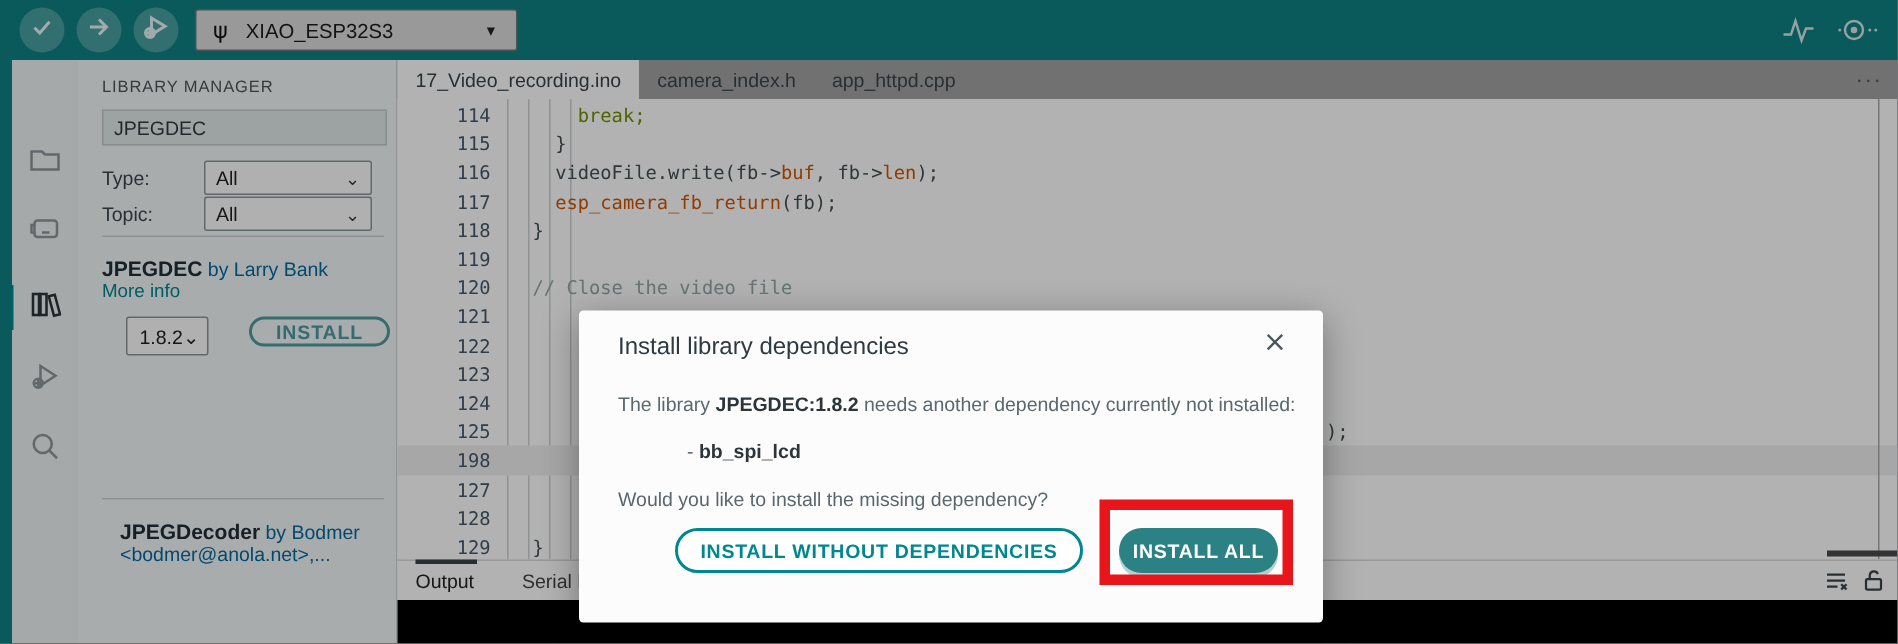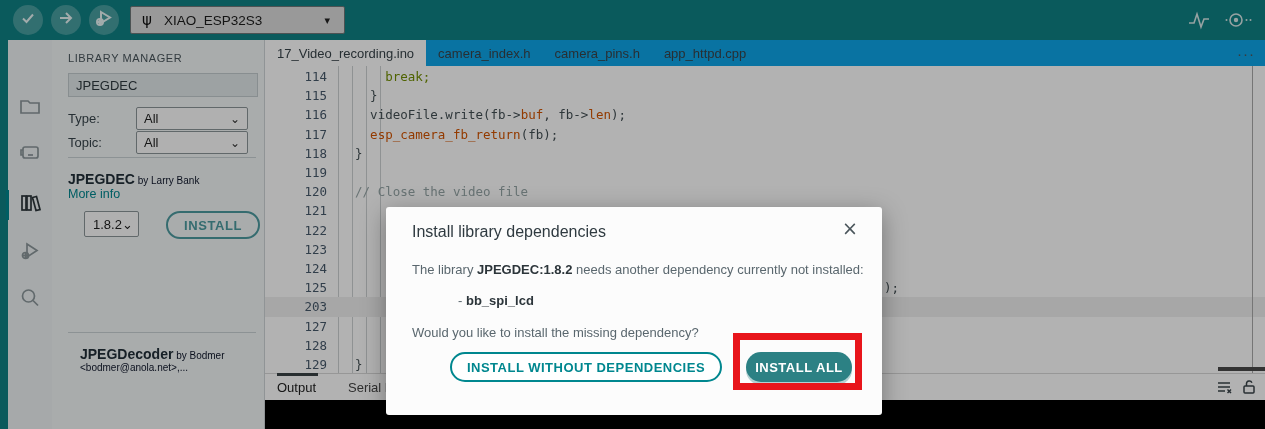--- a/index.html
+++ b/index.html
@@ -35,33 +35,33 @@
   .search-box { position:absolute; left:16px; top:33px; width:190px; height:24px; background:#e1e8ea;
            border:1px solid #c3cccf; font-size:13px; color:#2f3a3f; padding:0 7px;
            font-family:"Liberation Sans",sans-serif; }
   .filter-row { position:absolute; left:16px; font-size:13px; color:#39464c; }
   .select { position:absolute; left:68px; top:-4px; width:112px; height:23px; background:#fdfdfd;
             border:1px solid #8c9699; border-radius:2px; font-size:13px; color:#222;
             display:flex; align-items:center; padding-left:7px; }
   .select .chev { position:absolute; right:7px; font-family:"DejaVu Sans",sans-serif; font-size:12px; color:#333; }
   .divider { position:absolute; left:16px; right:8px; height:1px; background:#c9d2d4; }
   .lib-name { font-size:14px; font-weight:bold; color:#212f38; }
-  .lib-by { font-size:10px; font-weight:normal; color:#0f172a; }
+  .lib-by { font-size:13px; font-weight:normal; color:#0369a1; }
   .lib-desc { font-size:12.5px; line-height:16px; color:#66717600; color:#667176; }
   .more-info { font-size:12.5px; color:var(--accent); }
   .ver-select { position:absolute; left:16px; top:0; width:55px; height:26px; background:#fdfdfd;
             border:1px solid #8c9699; border-radius:2px; font-size:13px; color:#222;
             display:flex; align-items:center; padding-left:8px; }
-  .install-pill { position:absolute; left:98px; top:0; height:28px; padding:0 16px; border:2px solid #4d9ba0;
+  .install-pill { position:absolute; left:98px; top:0; height:20px; padding:0 16px; border:2px solid #4d9ba0;
             border-radius:15px; color:#4d9ba0; font-size:13px; font-weight:bold; letter-spacing:.6px;
             display:flex; align-items:center; background:transparent; }
 
   
   .editor { position:absolute; left:265px; top:40px; width:1000px; height:389px; background:#fff; }
-  .tabbar { position:absolute; left:0; top:0; width:1000px; height:26px; background:#0ea5e9; display:flex;text-align:center; }
+  .tabbar { position:absolute; left:0; top:0; width:1000px; height:26px; background:#a3a3a3; display:flex;text-align:center; }
   .tab { height:26px; display:flex; align-items:center; padding:0 12px; font-size:13px; color:#39444a; }
   .tab.active { background:#fff; }
   .tab-overflow { position:absolute; right:10px; top:0; height:26px; display:flex; align-items:center;
             font-size:15px; color:#555; letter-spacing:1px; }
   .code { position:absolute; left:0; top:26px; width:1000px; height:307px; background:#fff;
             font-family:"DejaVu Sans Mono",monospace; font-size:12.5px; }
   .guide { position:absolute; top:0; bottom:0; width:1px; background:#cdd1d3; }
   .crow { position:absolute; left:0; width:1000px; height:19.2px; line-height:19.2px;text-decoration:underline; }
   .crow.hl { background:#efefef; }
   .ln { position:absolute; left:0; width:62px; text-align:right; color:#47596b; }
@@ -243,21 +243,20 @@
         <span>JPEGDecoder</span><span class="lib-by"> by Bodmer</span>
       </div>
       <div class="lib-by">&lt;bodmer@anola.net&gt;,...</div>
     </div>
   </div>
 
   <div class="editor">
     <div class="tabbar" id="tabbar">
         <div class="tab active">17_Video_recording.ino</div>
         <div class="tab">camera_index.h</div>
-        <div class="tab">camera_pins.h</div>
         <div class="tab">app_httpd.cpp</div>
       </div>
     <div class="tab-overflow">···</div>
 
     <div class="code" id="code">
       <div class="guide" style="left:73px"></div>
       <div class="guide" style="left:87px"></div>
       <div class="guide" style="left:101px"></div>
       <div class="guide" style="left:115px"></div>
       <div id="code-rows">
@@ -297,21 +296,21 @@
           <div class="crow" style="top: 173.8px;">
             <span class="ln">123</span>
           </div>
           <div class="crow" style="top: 193px;">
             <span class="ln">124</span>
           </div>
           <div class="crow" style="top: 212.2px;">
             <span class="ln">125</span>
           </div>
           <div class="crow hl" style="top: 231.4px;">
-            <span class="ln">203</span>
+            <span class="ln">198</span>
           </div>
           <div class="crow" style="top: 250.6px;">
             <span class="ln">127</span>
           </div>
           <div class="crow" style="top: 269.8px;">
             <span class="ln">128</span>
           </div>
           <div class="crow" style="top: 289px;">
             <span class="ln">129</span>
             <span class="ctext"><span class="pl">  }</span></span>

